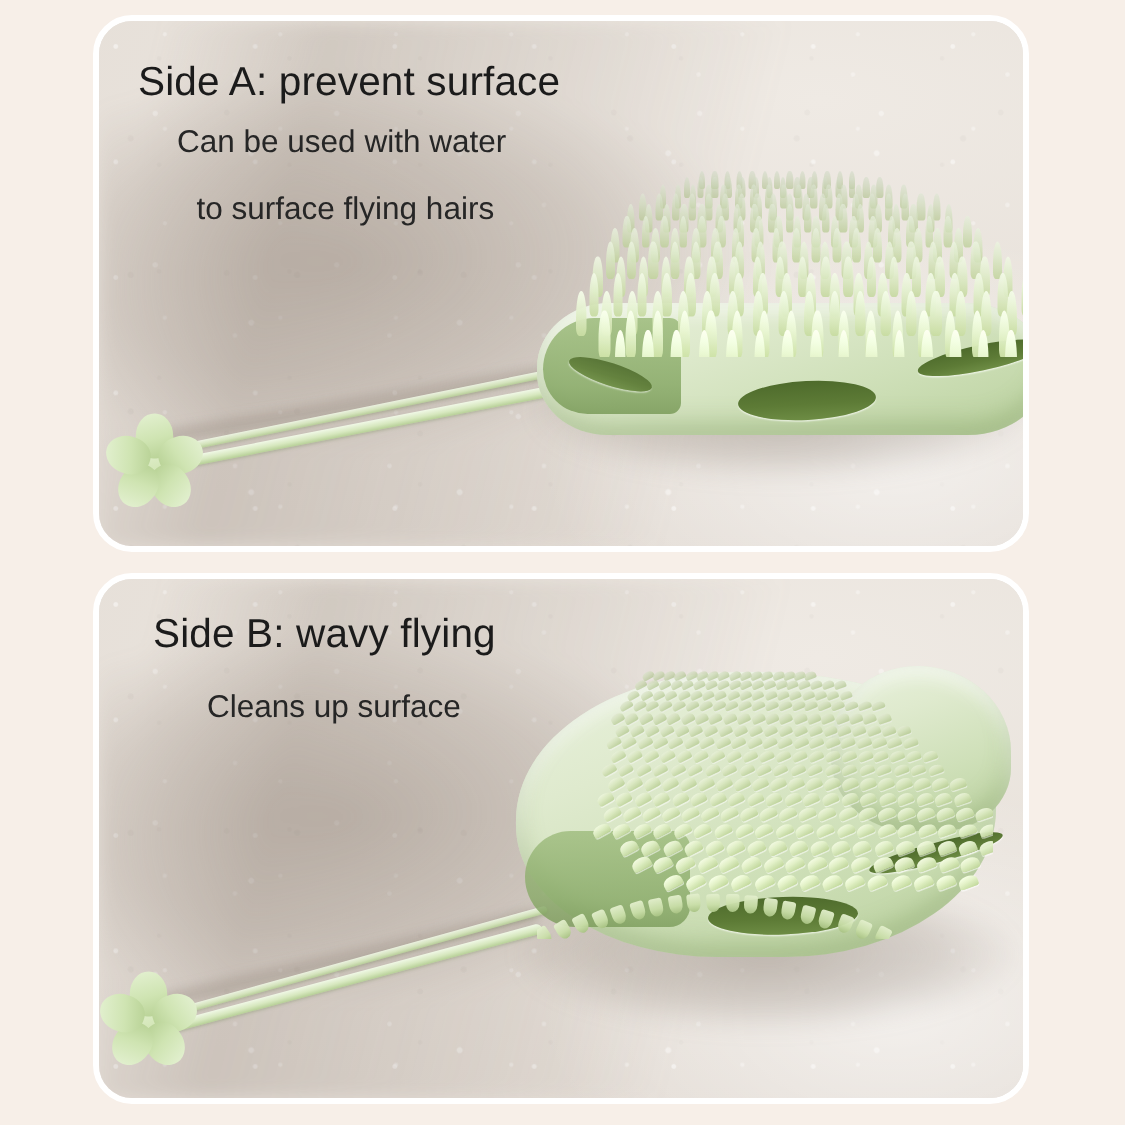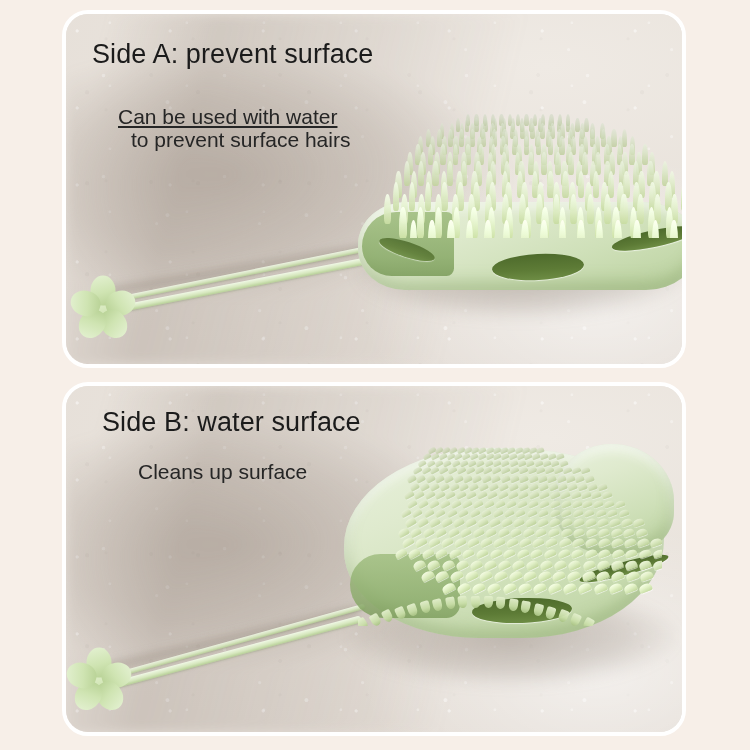--- a/index.html
+++ b/index.html
@@ -59,21 +59,21 @@
   
   .ptitle{
     position:absolute;
     font-size:27px;color:#1b1b1b;letter-spacing:.1px;white-space:nowrap;
   }
   .psub{
     position:absolute;
     font-size:21px;color:#262626;white-space:nowrap;
   }
   #panel-a .ptitle{left:26px;top:25px;}
-  #panel-a .sub1{left:52px;top:91px;text-decoration:underline;}
+  #panel-a .sub1{left:52px;top:69px;}
   #panel-a .sub2{left:65px;top:114px;}
   #panel-b .ptitle{left:36px;top:21px;}
   #panel-b .sub1{left:72px;top:74px;}
   #panel-b .sub2{left:78px;top:112px;}
 
   
   .prod{position:absolute;}
   .drop-shadow{
     position:absolute;border-radius:50%;
     background:radial-gradient(ellipse at 50% 50%, rgba(122,108,95,.42) 0%, rgba(122,108,95,.22) 48%, rgba(122,108,95,0) 74%);
@@ -145,21 +145,21 @@
 
 <div class="stage">
 
   <div class="panel" id="panel-a">
     <div class="wall"></div>
     <div class="wall-shadow"></div>
     <div class="wall-hl"></div>
 
     <div class="ptitle">Side A: prevent surface</div>
     <div class="psub sub1">Can be used with water</div>
-    <div class="psub sub2">to prevent surface hairs</div>
+    <div class="psub sub2">to surface flying hairs</div>
 
     <div class="prod">
 
       <div class="drop-shadow" style="left:290px;top:215px;width:330px;height:90px;"></div>
 
       <div class="strap-shadow" style="left:38px;top:274px;width:272px;transform:rotate(-9.5deg);"></div>
 
       <div class="strap" style="left:50px;top:292px;width:270px;transform:rotate(-11deg);"></div>
       <div class="strap" style="left:56px;top:282px;width:268px;transform:rotate(-11.5deg);height:5px;opacity:.92;"></div>
 
@@ -411,21 +411,21 @@
           <div class="bristle" style="left: 304.278px; top: 110px; width: 7.6px; height: 34px; opacity: 1; filter: brightness(1.04); z-index: 112;"></div>
         </div>
     </div>
   </div>
 
   <div class="panel" id="panel-b">
     <div class="wall"></div>
     <div class="wall-shadow"></div>
     <div class="wall-hl"></div>
 
-    <div class="ptitle">Side B: water surface</div>
+    <div class="ptitle">Side B: wavy flying</div>
     <div class="psub sub1">Cleans up surface</div>
 
     <div class="prod">
       <div class="drop-shadow" style="left:280px;top:200px;width:330px;height:100px;"></div>
       <div class="strap-shadow" style="left:30px;top:280px;width:270px;transform:rotate(-13deg);"></div>
 
       <div class="strap" style="left:46px;top:296px;width:258px;transform:rotate(-15deg);"></div>
       <div class="strap" style="left:52px;top:286px;width:256px;transform:rotate(-15.5deg);height:5px;opacity:.92;"></div>
 
       <div class="flower" style="left:6px;top:268px;">

